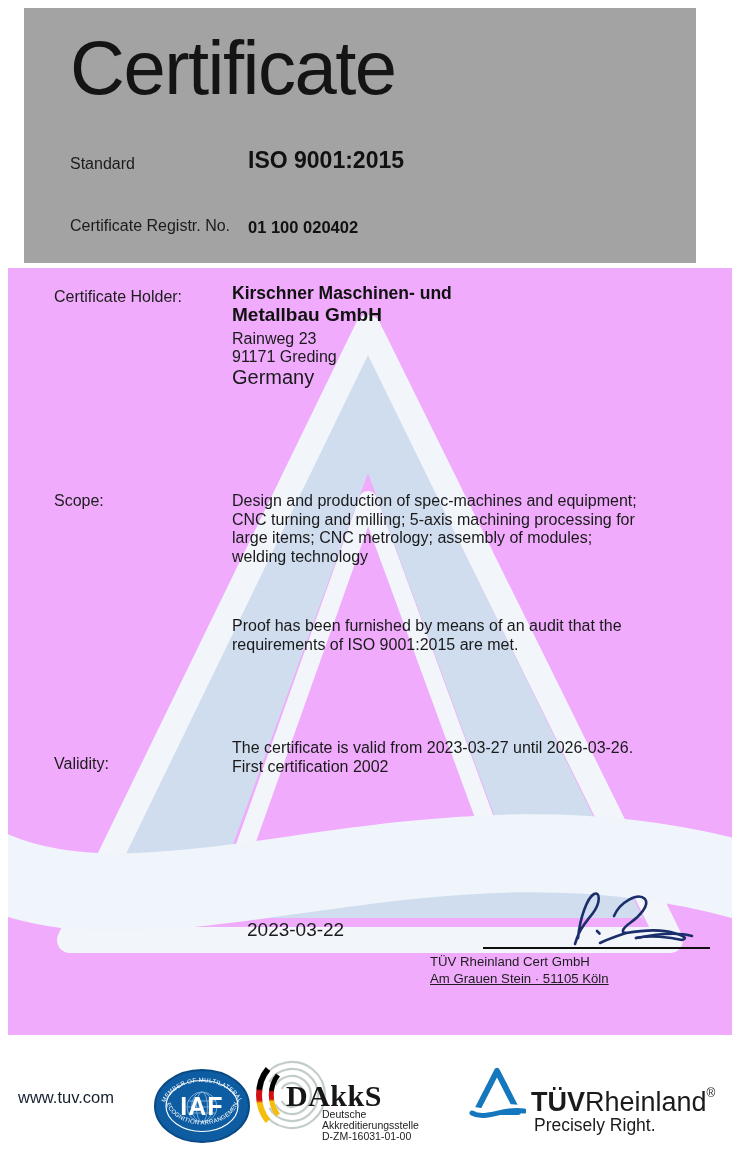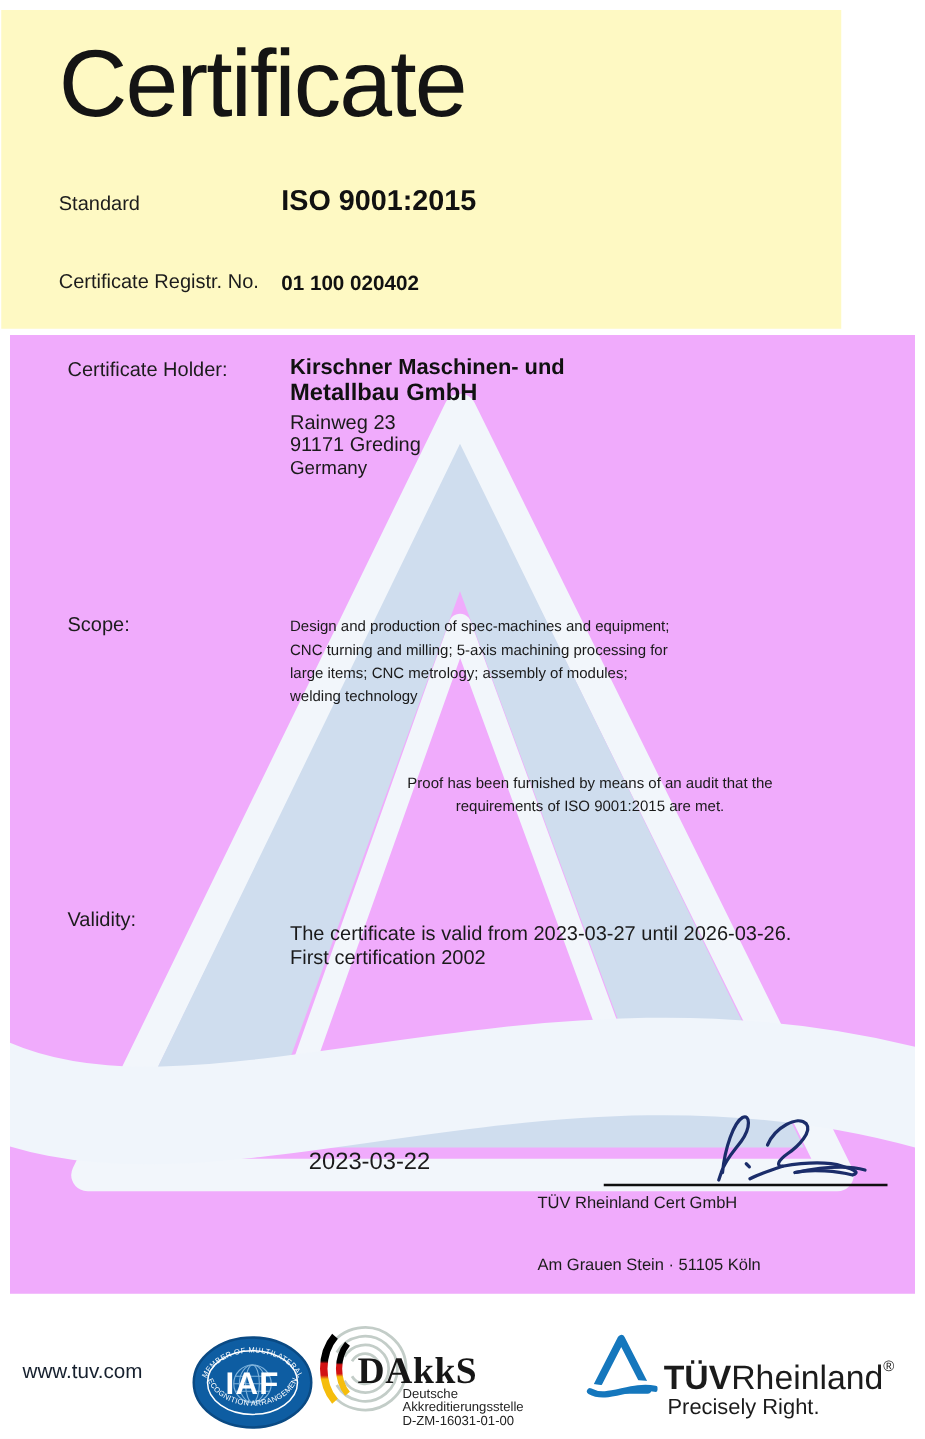--- a/index.html
+++ b/index.html
@@ -1,38 +1,38 @@
 <!DOCTYPE html>
 <html><head>
 <meta charset="utf-8">
 <style>
   html,body{margin:0;padding:0;background:#ffffff;}
   body{font-family:"Liberation Sans","DejaVu Sans",sans-serif;color:#1a1a1a;}
   .page{position:relative;width:740px;height:1151px;background:#ffffff;overflow:hidden;}
   .abs{position:absolute;}
 
-  .header-block{left:1px;top:8px;width:672px;height:255px;background:#fef9c3;}
+  .header-block{left:24px;top:8px;width:672px;height:255px;background:#a3a3a3;}
   .body-block{left:8px;top:268px;width:724px;height:767px;background:#f0abfc;overflow:hidden;}
 
   .title{left:54px;top:28px;font-size:76px;letter-spacing:-1.5px;color:#141414;line-height:1.05;}
   .label{left:54px;font-size:16px;color:#1c1c1c;}
   .val-col{left:232px;}
   .standard-label{top:147px;}
   .standard-value{top:139px;font-size:23px;font-weight:bold;color:#111;}
   .reg-label{top:209px;}
   .reg-value{top:210px;font-size:16.5px;font-weight:bold;color:#111;}
 
   .holder-label{top:288px;}
   .holder-name1{top:283px;font-size:17.5px;font-weight:bold;color:#111;}
   .holder-name2{top:304px;font-size:19px;font-weight:bold;color:#111;}
   .addr1{top:330px;font-size:16px;}
   .addr2{top:348px;font-size:16px;}
-  .addr3{top:366px;font-size:15px;}
-  .scope-text{top:492px;width:480px;font-size:12px;line-height:18.5px;}
-  .proof-text{top:616px;width:480px;font-size:12px;line-height:18.5px;text-align:center;}
+  .addr3{top:366px;font-size:20px;}
+  .scope-text{top:492px;width:480px;font-size:16px;line-height:18.5px;}
+  .proof-text{top:616px;width:480px;font-size:16px;line-height:18.5px;}
   .validity-text{top:738px;width:480px;font-size:16px;line-height:19px;}
 
   .issue-date{left:236px;top:919px;font-size:19px;margin-left:11px;}
   .sig-line{left:483px;top:947px;width:227px;height:0;border-top:2px solid #0f0f0f;}
   .issuer{left:430px;width:275px;text-align:left;font-size:13.2px;color:#1c1c1c;}
 
   .website{left:18px;top:1088px;font-size:16.5px;color:#16202e;text-decoration:none;cursor:pointer;}
   .iaf-svg{left:152px;top:1066px;width:100px;height:80px;}
   .dakks-svg{left:252px;top:1055px;width:190px;height:95px;}
   .tuv-tri-svg{left:468px;top:1064px;width:58px;height:58px;}
@@ -81,40 +81,40 @@
       <div>CNC turning and milling; 5-axis machining processing for</div>
       <div>large items; CNC metrology; assembly of modules;</div>
       <div>welding technology</div>
     </div>
 
     <div class="abs proof-text" style="left:224px;top:349px;">
       <div>Proof has been furnished by means of an audit that the</div>
       <div>requirements of ISO 9001:2015 are met.</div>
     </div>
 
-    <div class="abs label" style="left:46px;top:460px;text-align:center;">Validity:</div>
+    <div class="abs label" style="left:46px;top:487px;text-align:center;">Validity:</div>
     <div class="abs validity-text" style="left:224px;top:470px;">
       <div>The certificate is valid from 2023-03-27 until 2026-03-26.</div>
       <div>First certification 2002</div>
     </div>
 
     <div class="abs issue-date" style="left:228px;top:651px;">2023-03-22</div>
 
     <svg class="abs" style="left:532px;top:608px;" width="200" height="74" viewBox="0 0 200 74" aria-hidden="true">
       <g fill="none" stroke="#1b2d6a" stroke-width="2.6" stroke-linecap="round">
         <path d="M 38,62 C 40,42 47,22 54,18 C 60,15 61,26 53,37 C 47,45 40,52 37,62 L 35,68"></path>
         <path d="M 57,55 l 2.5,2.5"></path>
         <path d="M 74,40 C 80,26 98,16 105,23 C 110,29 99,41 90,47 C 83,52 80,57 86,57 C 98,55 118,52 134,57 C 144,60 148,62 142,64 C 130,61 110,59 96,62"></path>
         <path d="M 86,57 C 74,61 66,64 60,67"></path>
         <path d="M 96,62 C 116,58 138,56 152,60"></path>
       </g>
     </svg>
     <div class="abs sig-line" style="left:475px;top:679px;"></div>
     <div class="abs issuer" style="left:422px;top:686px;">TÜV Rheinland Cert GmbH</div>
-    <div class="abs issuer" style="left:422px;top:736px;">Am Grauen Stein · 51105 Köln</div>
+    <div class="abs issuer" style="left:422px;top:703px;text-decoration:underline;">Am Grauen Stein · 51105 Köln</div>
   </div>
 
   <a class="abs website">www.tuv.com</a>
 
   <svg class="abs iaf-svg" viewBox="0 0 100 80" aria-hidden="false">
     <defs>
       <path id="iafTop" d="M 11,46 A 39,30 0 0 1 89,46"></path>
       <path id="iafBottom" d="M 14,37 A 37,28 0 0 0 86,37"></path>
     </defs>
     <ellipse cx="50" cy="40" rx="47" ry="36" fill="#0e5da2" stroke="#0a4a84" stroke-width="2"></ellipse>

